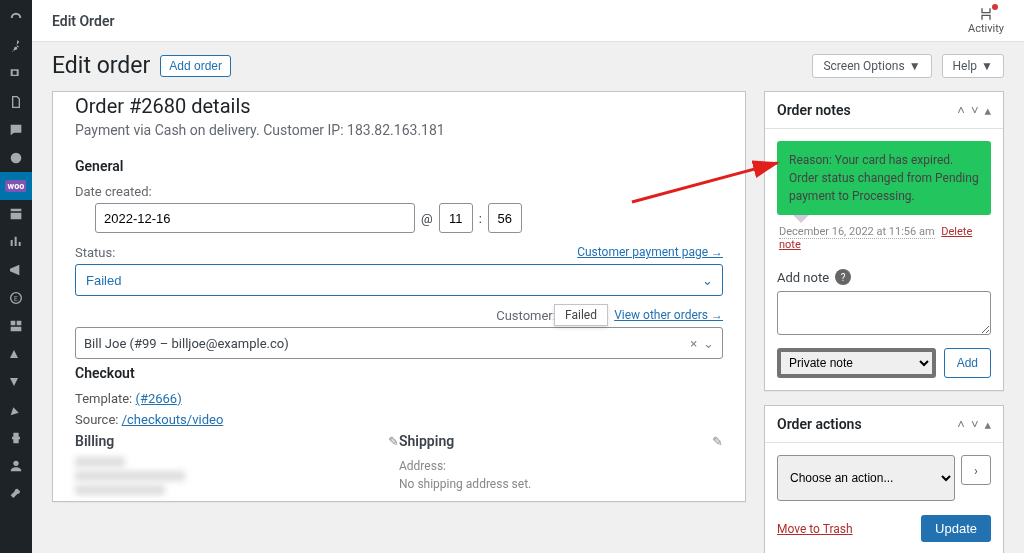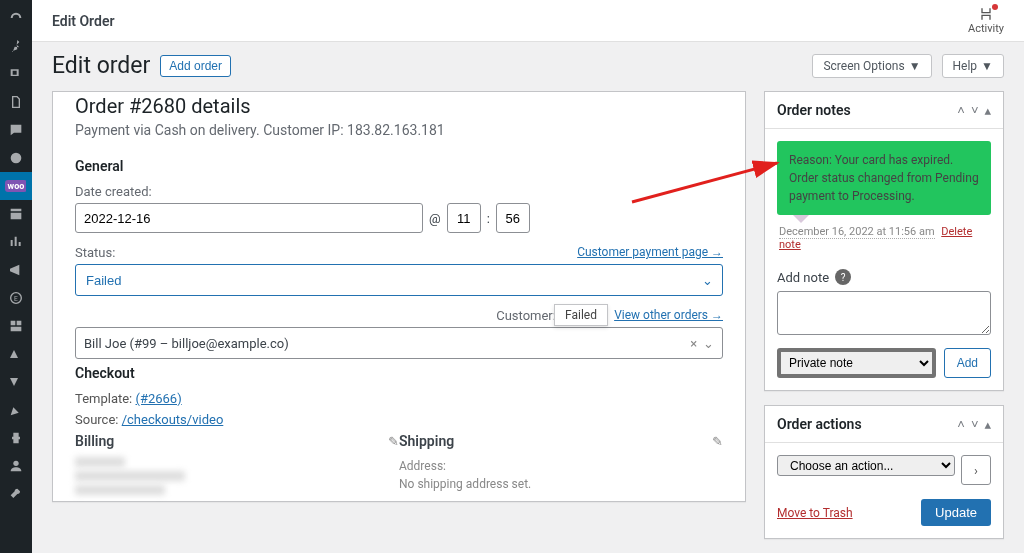--- a/index.html
+++ b/index.html
@@ -42,21 +42,21 @@
   .order-title { font-size: 20px; font-weight: 400; color:#1d2327; margin-bottom:4px; }
   .order-sub { font-size: 14px; color: #646970; margin-bottom: 20px; }
 
   .section-h { font-weight: 600; font-size: 14px; color:#1d2327; margin-bottom:10px; }
   .field-label { font-size: 13px; color: #646970; margin-bottom: 4px; display:block; }
   .row-links { float: right; font-size: 12px; }
   .row-links a { color: #2271b1; text-decoration: underline; }
 
   .date-row { display:flex; align-items:center; gap:6px; margin-bottom:12px; }
   .date-row input[type=text] { border:1px solid #8c8f94; border-radius:3px; padding:4px 8px; font-size:13px; height:30px; }
-  .date-row .date-main { width: 348px; }
+  .date-row .date-main { width: 320px; margin-left: 20px; }
   .date-row .time-box { width: 34px; text-align:center; }
 
   .select-wrap { position:relative; margin-bottom: 12px; }
   .select-wrap select, .select2 { width:100%; border:1px solid #2271b1; border-radius:3px; padding:5px 28px 5px 10px; font-size:13px; height:32px; color:#2271b1; background:#fff; appearance:none; cursor:pointer; }
   .select-chevron { position:absolute; right:10px; top:50%; transform:translateY(-50%); pointer-events:none; color:#2271b1; }
   .cust-select { border:1px solid #8c8f94; color:#3c434a; display:flex; align-items:center; padding:0 8px; height:32px; border-radius:3px; background:#fff; cursor:pointer; }
   .cust-select .clear-x { margin-left:auto; color:#888; padding:0 6px; cursor:pointer; }
 
   .tooltip-pop { position:absolute; background:#fff; border:1px solid #c3c4c7; padding:3px 10px; font-size:12px; color:#444; box-shadow:0 2px 4px rgba(0,0,0,.12); z-index:5; }
 
@@ -84,21 +84,21 @@
   .add-note-sec label { font-size:13px; color:#3c434a; display:flex; align-items:center; gap:6px; margin-bottom:6px; }
   .help-q { display:inline-flex; width:16px; height:16px; border-radius:50%; background:#666; color:#fff; align-items:center; justify-content:center; font-size:10px; }
   .add-note-sec textarea { width:100%; border:1px solid #8c8f94; border-radius:3px; height:44px; padding:6px; font-size:12px; resize:vertical; }
   .note-controls { display:flex; gap:8px; margin-top:10px; }
   .note-controls select { flex:1; border:4px solid #737373; border-radius:3px; height:30px; padding:0 4px; font-size:12px; cursor:pointer; }
   .btn-secondary { border:1px solid #2271b1; background:#fff; color:#2271b1; border-radius:3px; padding:4px 12px; font-size:12px; cursor:pointer; }
 
   
   .actions-body { padding:12px; }
   .action-row { display:flex; gap:6px; margin-bottom:14px; }
-  .action-row select { flex:1; border:1px solid #8c8f94; border-radius:3px; height:21px; padding:0 8px; font-size:12px; cursor:pointer; }
+  .action-row select { flex:1; border:1px solid #8c8f94; border-radius:3px; height:46px; padding:0 8px; font-size:12px; cursor:pointer; }
   .go-btn { width:30px; height:30px; border:1px solid #8c8f94; background:#fff; border-radius:3px; display:flex; align-items:center; justify-content:center; cursor:pointer; color:#555; }
   .actions-foot { display:flex; align-items:center; }
   .trash-link { color:#b32d2e; text-decoration:underline; font-size:12px; cursor:pointer; }
   .btn-primary { margin-left:auto; background:#2271b1; color:#fff; border:none; border-radius:3px; padding:6px 14px; font-size:13px; cursor:pointer; }
 
   
   .arrow-anno { position:absolute; pointer-events:none; z-index:10; }
 </style>
 </head>
 <body>

